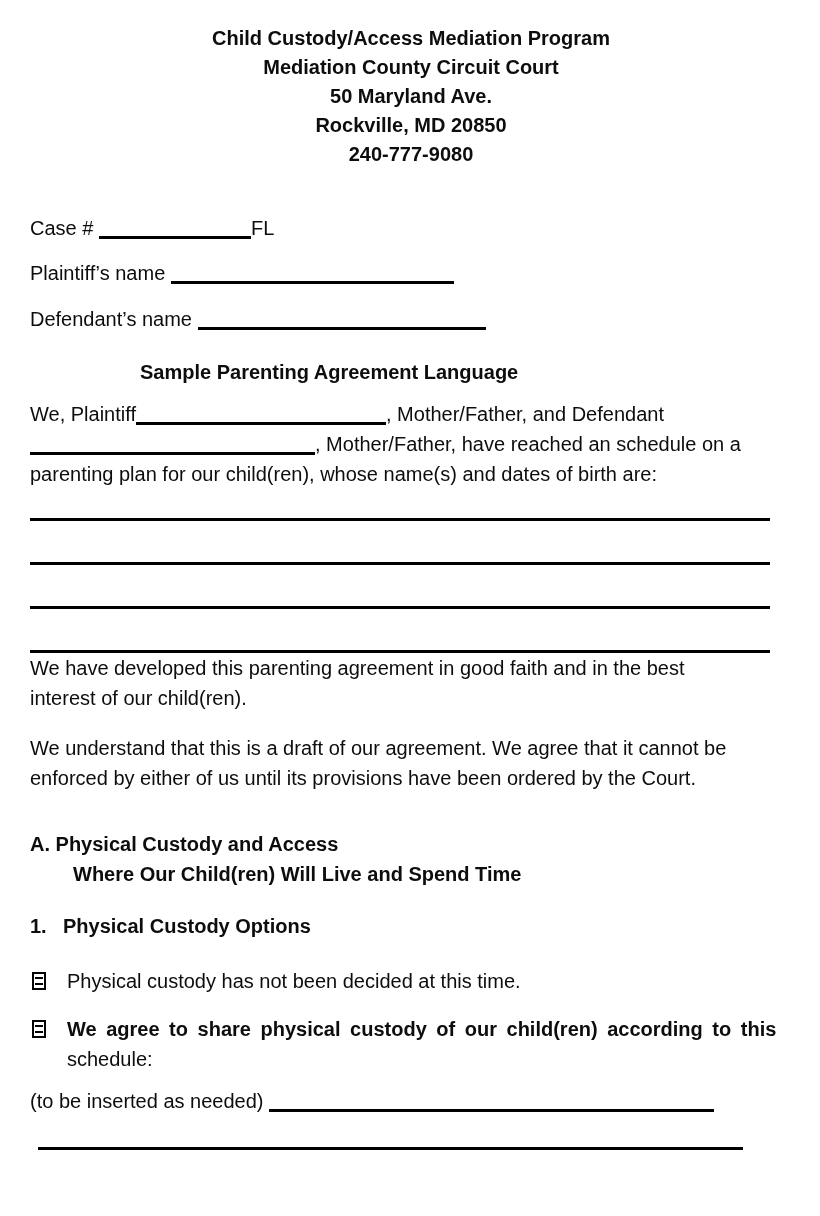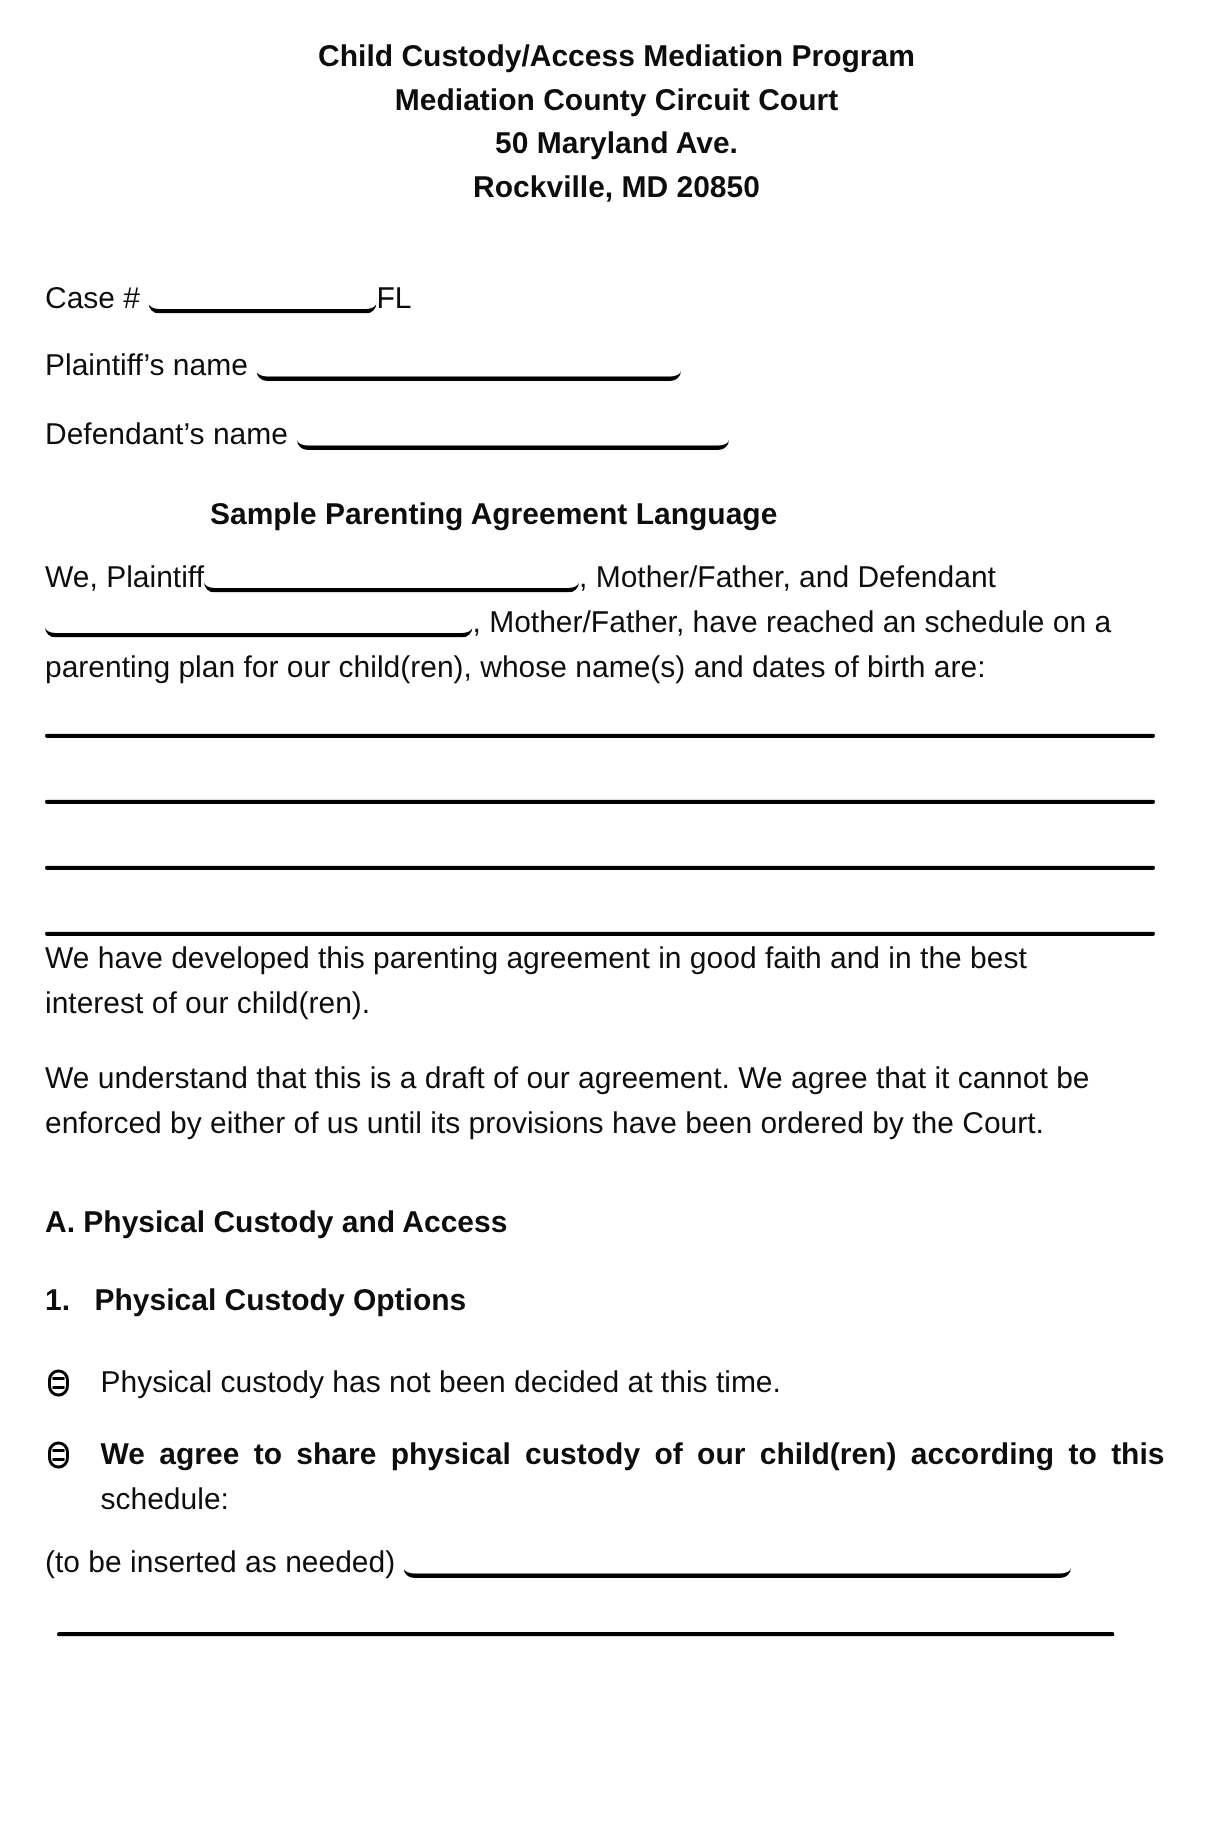--- a/index.html
+++ b/index.html
@@ -1,15 +1,15 @@
 <!DOCTYPE html>
 <html><head>
 <meta charset="utf-8">
 <style>
-  * { margin: 0; padding: 0; box-sizing: border-box; border-radius: 15px; }
+  * { margin: 0; padding: 0; box-sizing: border-box; }
   html, body { width: 820px; height: 1216px; }
   body {
     background: #ffffff;
     color: #0d0d0d;
     font-family: "Liberation Sans", "DejaVu Sans", sans-serif;
     font-size: 20px;
     line-height: 30px;
     overflow: hidden;
   }
   .page { padding: 24px 28px 0 30px; }
@@ -97,20 +97,21 @@
 </head>
 <body>
 
 <div class="page">
 
   <div class="doc-header">
     <div class="line">Child Custody/Access Mediation Program</div>
     <div class="line">Mediation County Circuit Court</div>
     <div class="line">50 Maryland Ave.</div>
     <div class="line">Rockville, MD 20850</div>
+    <div class="line">240-777-9080</div>
   </div>
 
   <div class="line row-case">
     <span>Case #</span>
     <span class="uline w-case"></span><span>FL</span>
   </div>
 
   <div class="line row-plaintiff">
     <span>Plaintiff’s name</span>
     <span class="uline w-plaintiff"></span>
@@ -143,20 +144,21 @@
     <div class="line">interest of our child(ren).</div>
   </div>
 
   <div class="para-draft">
     <div class="line">We understand that this is a draft of our agreement. We agree that it cannot be</div>
     <div class="line">enforced by either of us until its provisions have been ordered by the Court.</div>
   </div>
 
   <div class="heading-a">
     <div class="line">A. Physical Custody and Access</div>
+    <div class="line sub">Where Our Child(ren) Will Live and Spend Time</div>
   </div>
 
   <div class="item-heading line">
     <span class="num">1.</span><span>Physical Custody Options</span>
   </div>
 
   <div class="cb-row first">
     <span class="cb-box"></span>
     <span class="line">Physical custody has not been decided at this time.</span>
   </div>

